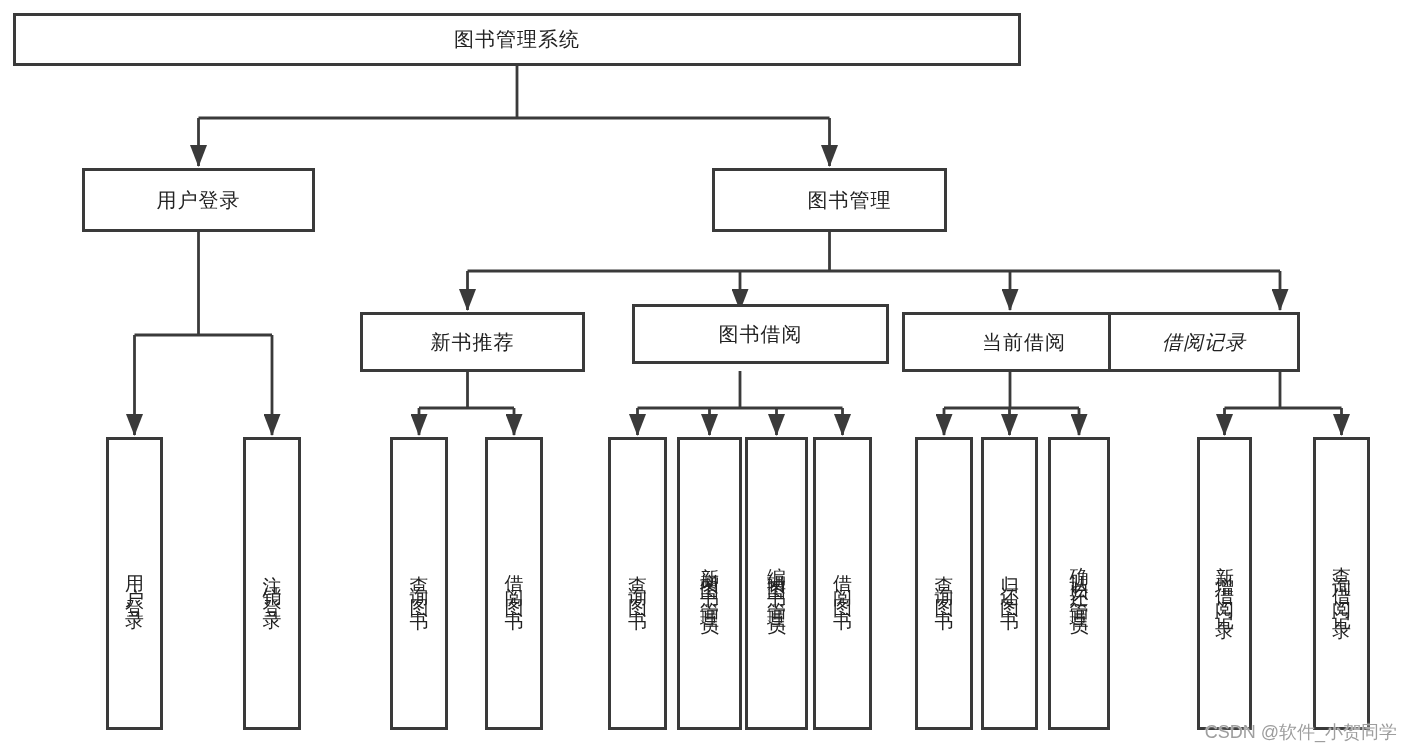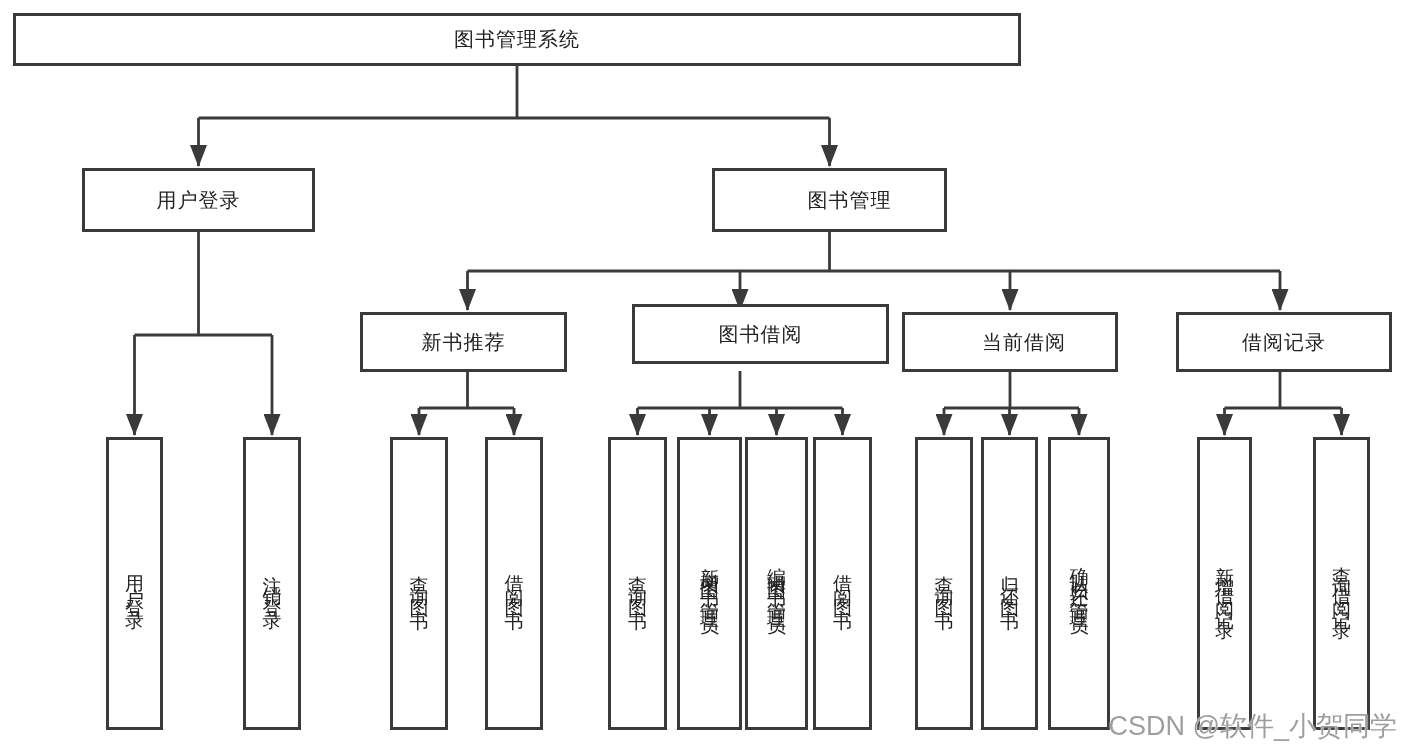--- a/index.html
+++ b/index.html
@@ -19,21 +19,21 @@
   }
   .box.h span{font-size:20px;letter-spacing:1px;white-space:nowrap;}
   .box.v span{
     writing-mode:vertical-rl;text-orientation:mixed;white-space:nowrap;
     font-size:19px;
   }
   .vt-loose{letter-spacing:12px;}
   .vt-medium{letter-spacing:11px;}
   .vt-tight{letter-spacing:7px;}
   .watermark{
-    position:absolute;right:8px;bottom:3px;font-size:27px;color:var(--wm);
+    position:absolute;right:8px;bottom:3px;font-size:18px;color:var(--wm);
     text-shadow:0 0 2px #ffffff,0 0 1px #ffffff;white-space:nowrap;
   }
 </style>
 </head>
 <body>
 
 <div class="canvas" style="--line: #3a3a3a; --text: #222222; --bg: #ffffff; --wm: #9e9e9e;">
 
   <svg class="wires" width="1405" height="747" viewBox="0 0 1405 747" aria-hidden="true">
     <defs>
@@ -101,30 +101,30 @@
     <span>图书管理系统</span>
   </div>
 
   <div class="box h" style="left:82px;top:168px;width:233px;height:64px;">
     <span>用户登录</span>
   </div>
   <div class="box h" style="left:712px;top:168px;width:235px;height:64px;padding-left:40px;">
     <span>图书管理</span>
   </div>
 
-  <div class="box h" style="left:360px;top:312px;width:207px;height:60px;">
+  <div class="box h" style="left:360px;top:312px;width:225px;height:60px;">
     <span>新书推荐</span>
   </div>
   <div class="box h" style="left:632px;top:304px;width:257px;height:60px;">
     <span>图书借阅</span>
   </div>
   <div class="box h" style="left:902px;top:312px;width:216px;height:60px;padding-left:28px;">
     <span>当前借阅</span>
   </div>
-  <div class="box h" style="left:1176px;top:312px;width:216px;height:60px;">
+  <div class="box h" style="left:1108px;top:312px;width:192px;height:60px;font-style:italic;">
     <span>借阅记录</span>
   </div>
 
   <div class="box v" style="left:106px;top:437px;width:57px;height:293px;">
     <span class="vt-loose">用户登录</span>
   </div>
   <div class="box v" style="left:243px;top:437px;width:58px;height:293px;">
     <span class="vt-loose">注销登录</span>
   </div>
 

